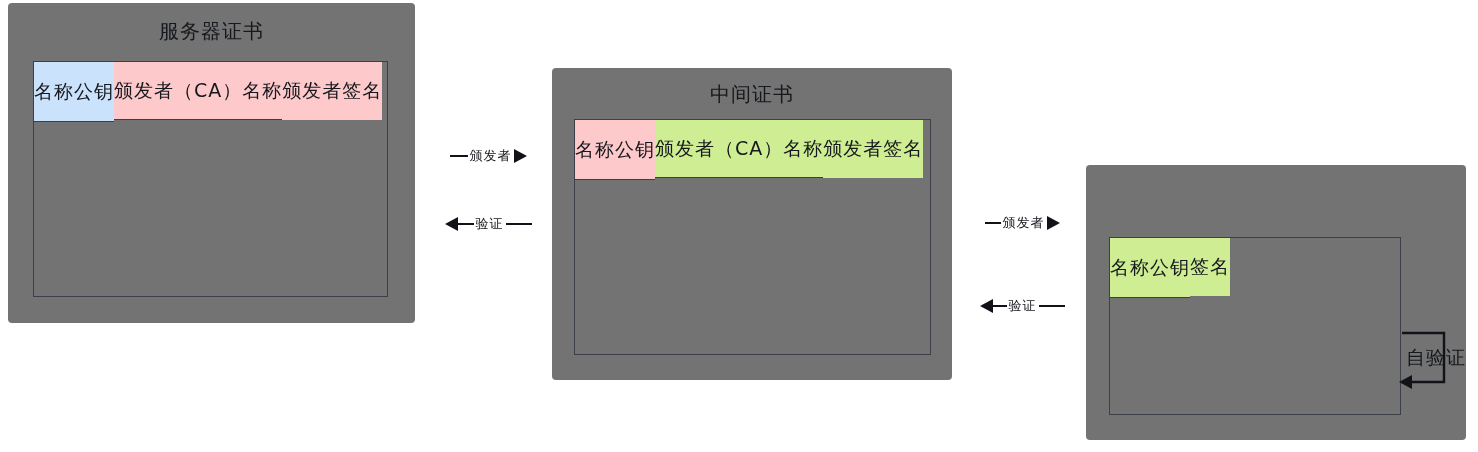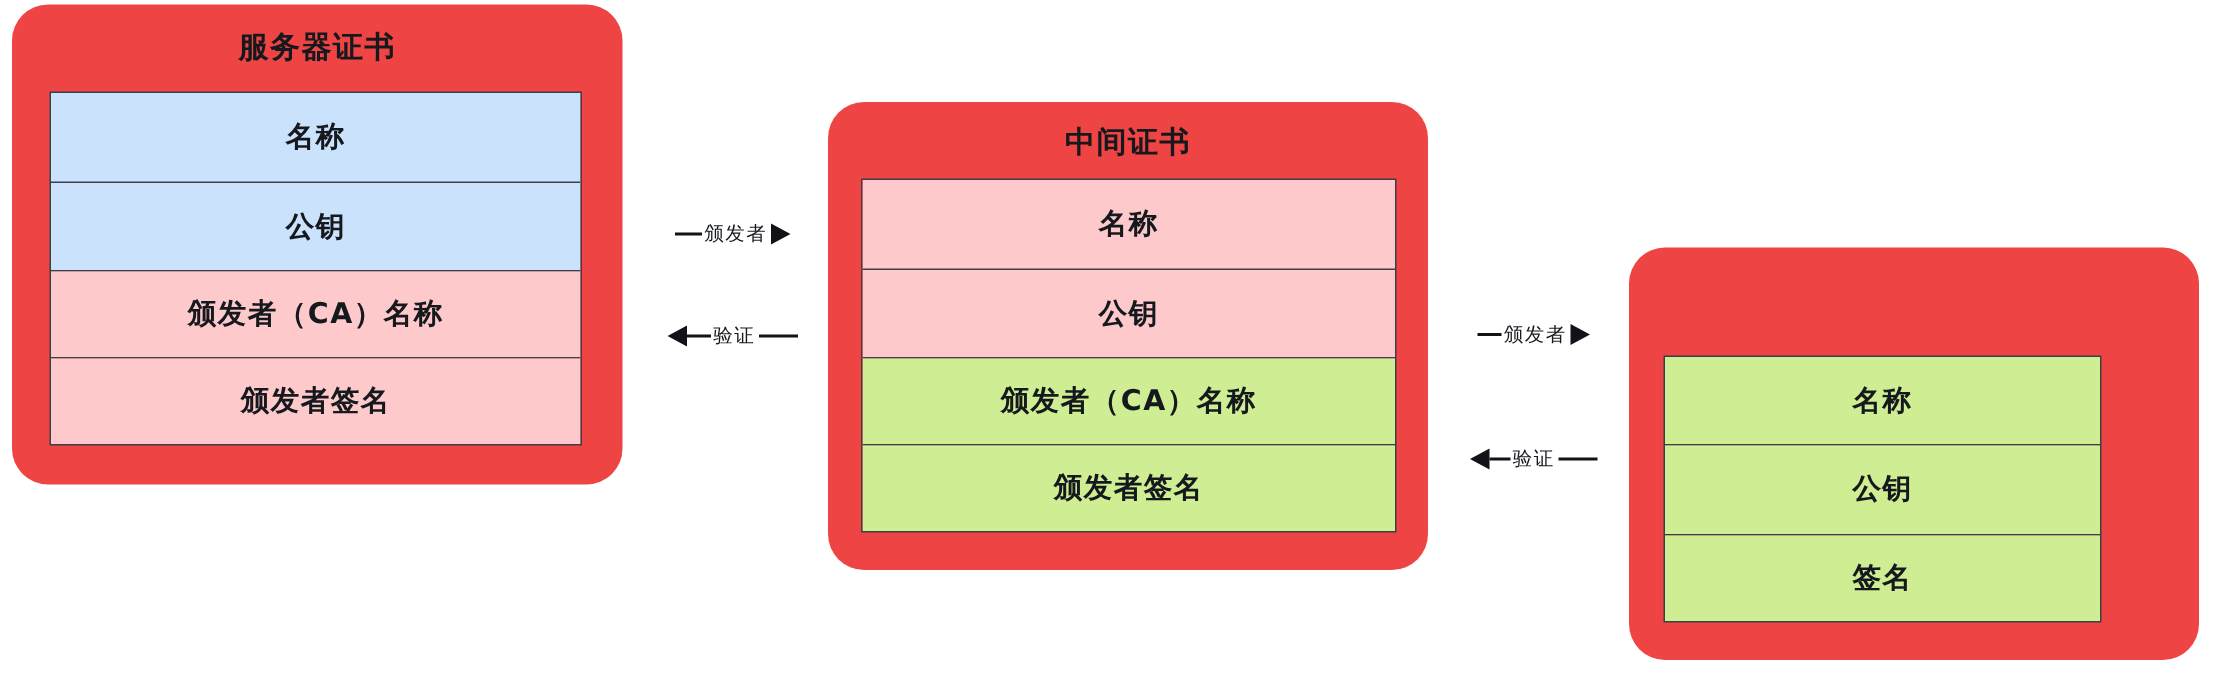--- a/index.html
+++ b/index.html
@@ -19,44 +19,43 @@
   #stage {
     position: absolute;
     left: 0; top: 0;
     width: 1478px;
     height: 452px;
   }
 
   
   .cert-card {
     position: absolute;
-    background: #ef4444;
-    border-radius: 24px;
+    background: #737373;
+    border-radius: 4px;
     box-sizing: border-box;
-    font-weight: bold;
   }
   .cert-title {
     position: absolute;
     left: 0;
     width: 100%;
     text-align: center;
     font-size: 20px;
     line-height: 24px;
     letter-spacing: 1px;
     color: #15181d;
     white-space: nowrap;
   }
 
   
   .cert-table {
     position: absolute;
     box-sizing: border-box;
     border: 1.6px solid #3b3f47;
     display: flex;
-    flex-direction: column;
+    flex-direction: row;
     overflow: hidden;
   }
   .cert-row {
     box-sizing: border-box;
     display: flex;
     align-items: center;
     justify-content: center;
     border-bottom: 1.6px solid #3b3f47;
     font-size: 19px;
     letter-spacing: 1px;
@@ -157,14 +156,21 @@
     <span class="arrow-head right"></span>
   </div>
 
   <div class="conn" style="left:955px; top:290px; width:134px; height:32px;">
     <span class="arrow-head left"></span>
     <span class="seg" style="width:14px;"></span>
     <span class="lbl">验证</span>
     <span class="seg" style="width:26px;"></span>
   </div>
 
+  <div class="selfloop" style="left:1396px; top:325px; width:82px; height:66px;">
+    <svg width="82" height="66" viewBox="0 0 82 66">
+      <path d="M 6 8 L 48 8 L 48 57 L 16 57" fill="none" stroke="#111318" stroke-width="2.4"></path>
+      <polygon points="16,50 3,57 16,64" fill="#111318"></polygon>
+    </svg>
+    <span class="sl-label" style="left:10px; top:20px;">自验证</span>
+  </div>
 
 </div>
 
 </body></html>

